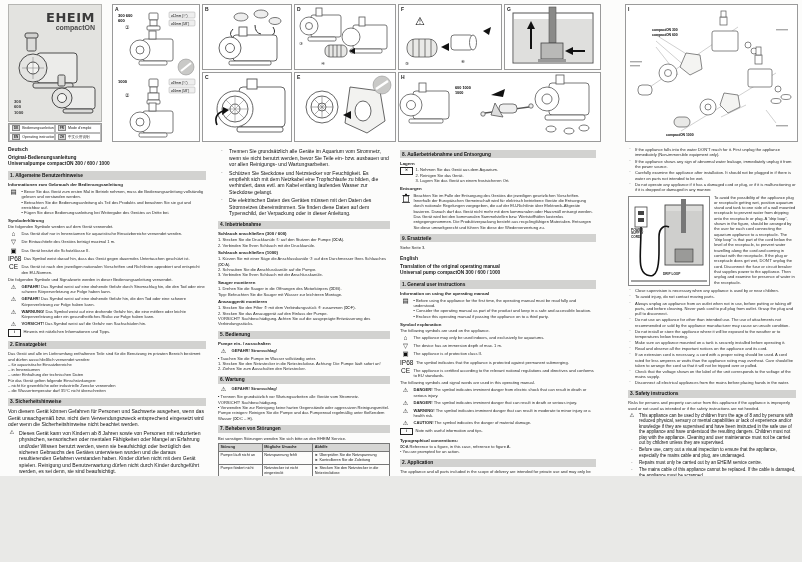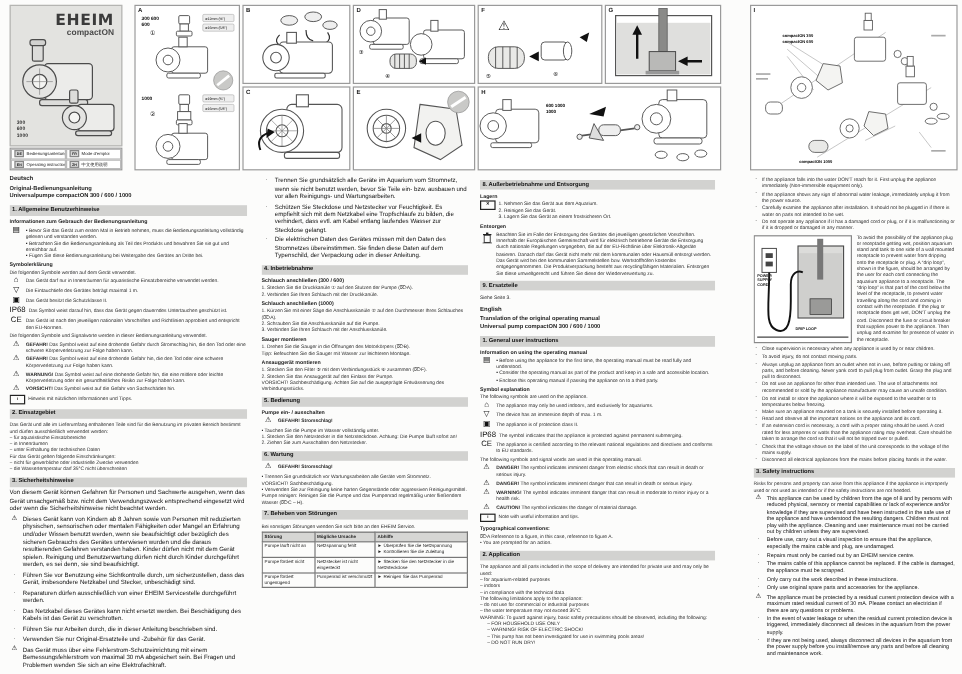--- a/index.html
+++ b/index.html
@@ -1,16 +1,16 @@
 <!DOCTYPE html>
 <html><head>
 <meta charset="utf-8">
 <style>
   html,body{margin:0;padding:0;background:#e9e9e7;}
-  .page{position:relative;width:802px;height:562px;background:#fcfcfb;font-family:"Liberation Sans",sans-serif;color:#1c1c1c;overflow:hidden;text-decoration:underline;}
+  .page{position:relative;width:802px;height:476px;background:#fcfcfb;font-family:"Liberation Sans",sans-serif;color:#1c1c1c;overflow:hidden;text-decoration:underline;}
   .panel{position:absolute;border:0.6px solid #9a9a9a;background:#fff;overflow:hidden;}
   .plabel{position:absolute;top:1px;left:2px;font-size:5px;font-weight:bold;color:#222;}
   .cover{position:absolute;left:8px;top:4px;width:92px;height:116px;background:#e3e3e0;border:0.5px solid #b5b5b2;overflow:hidden;}
   .brand{position:absolute;top:5px;right:6px;font-size:13px;font-weight:bold;letter-spacing:0.5px;color:#3b3b3b;font-family:"DejaVu Sans",sans-serif;}
   .brandsub{position:absolute;top:19px;right:6px;font-size:7px;font-weight:bold;color:#4a4a4a;}
   .covermodels{position:absolute;left:5px;bottom:6px;font-size:4.2px;font-weight:bold;line-height:1.3;white-space:pre-line;color:#333;}
   .langtable{position:absolute;left:8px;top:123px;width:92px;height:17px;display:grid;grid-template-columns:1fr 1fr;border:0.5px solid #999;background:#fff;}
   .langcell{display:flex;align-items:center;gap:2px;border:0.3px solid #bbb;padding:0 2px;overflow:hidden;}
   .langcode{flex:0 0 auto;font-size:3px;font-weight:bold;background:#d8d8d8;border:0.3px solid #888;padding:0 1px;}
   .langlabel{font-size:3.6px;white-space:nowrap;}

